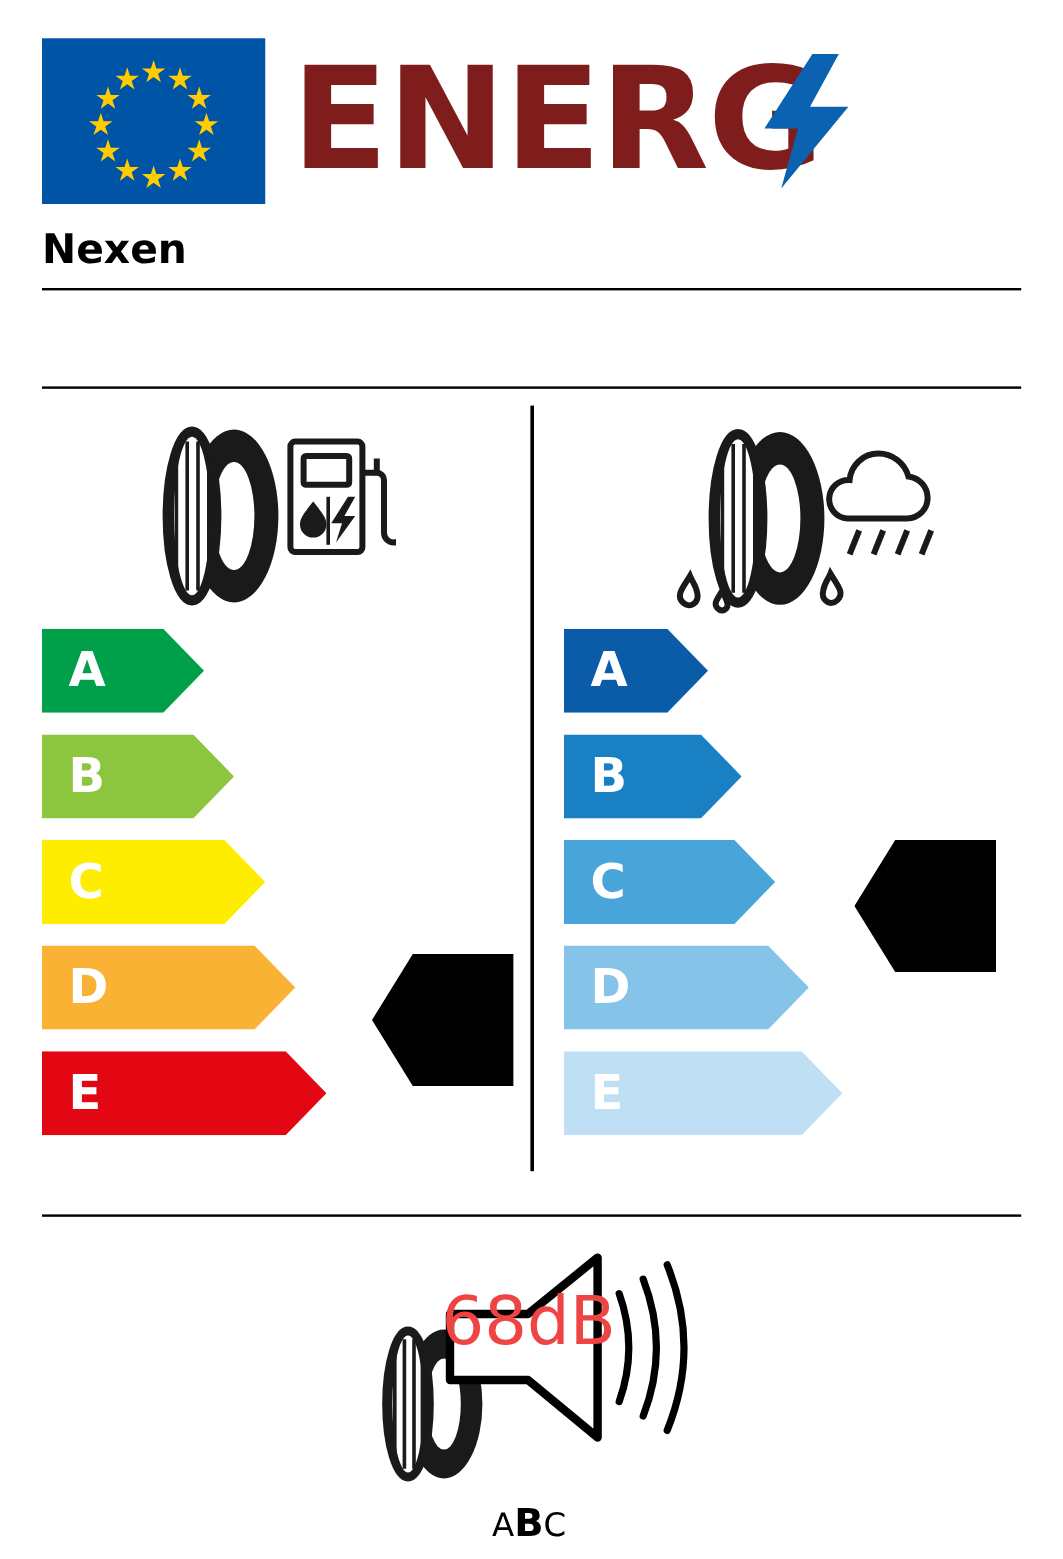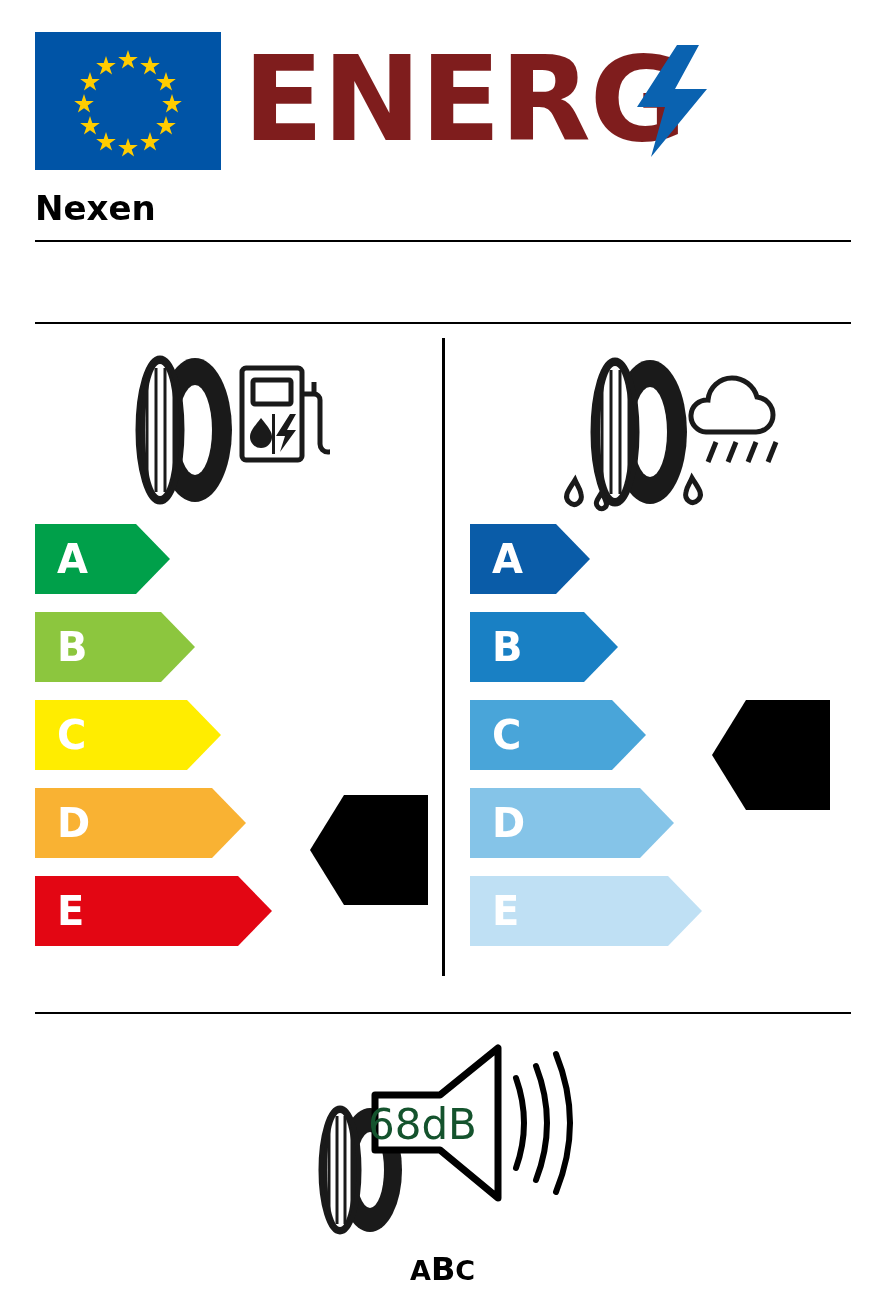--- a/index.html
+++ b/index.html
@@ -117,32 +117,31 @@
   .noise-wrap {
     position: absolute;
     left: 280px;
     top: 1040px;
     width: 330px;
     height: 230px;
   }
   .db-text {
     position: absolute;
     left: 368px;
-    top: 1100px;
-    font-size: 42px;
-    font-family: "DejaVu Sans", sans-serif;
-    color: #14532d;
+    top: 1069px;
+    font-size: 56px;
+    font-family: "DejaVu Sans", sans-serif;
+    color: #ef4444;
   }
   .abc {
     position: absolute;
     left: 410px;
     top: 1250px;
     font-size: 27px;
     font-family: "DejaVu Sans", sans-serif;
-    font-weight: bold;
   }
   .abc b { font-size: 32px; }
 </style>
 </head>
 <body>
 
 <div class="eu-flag">
   <svg width="186" height="138" viewBox="0 0 186 138">
     <rect x="0" y="0" width="186" height="138" fill="#0054a6"></rect>
     <g fill="#ffcc00">

